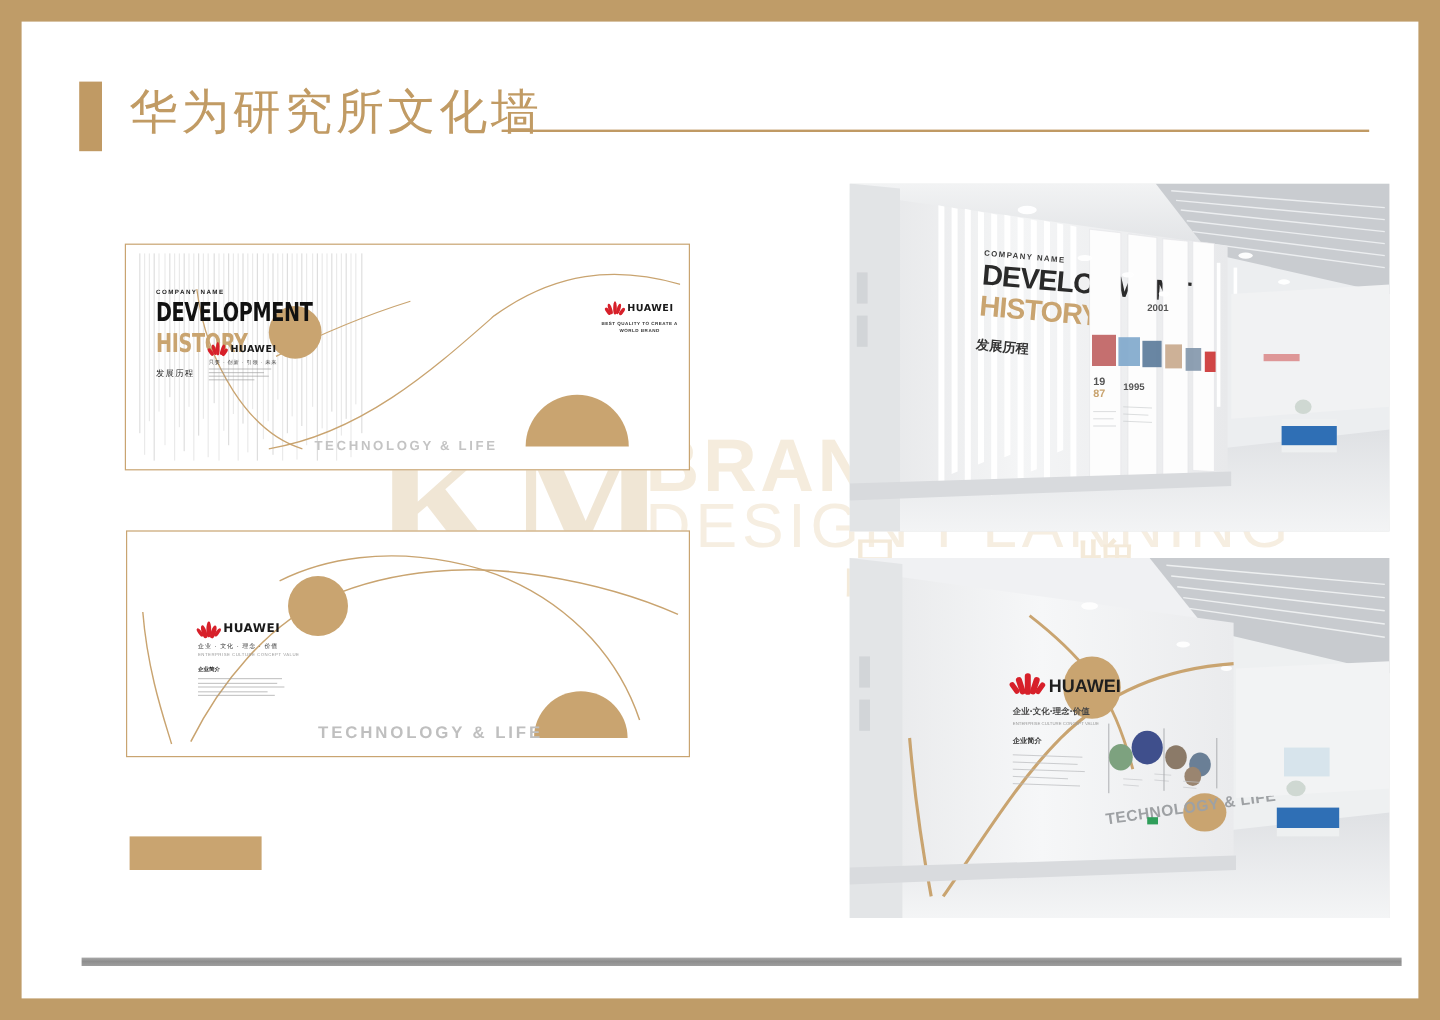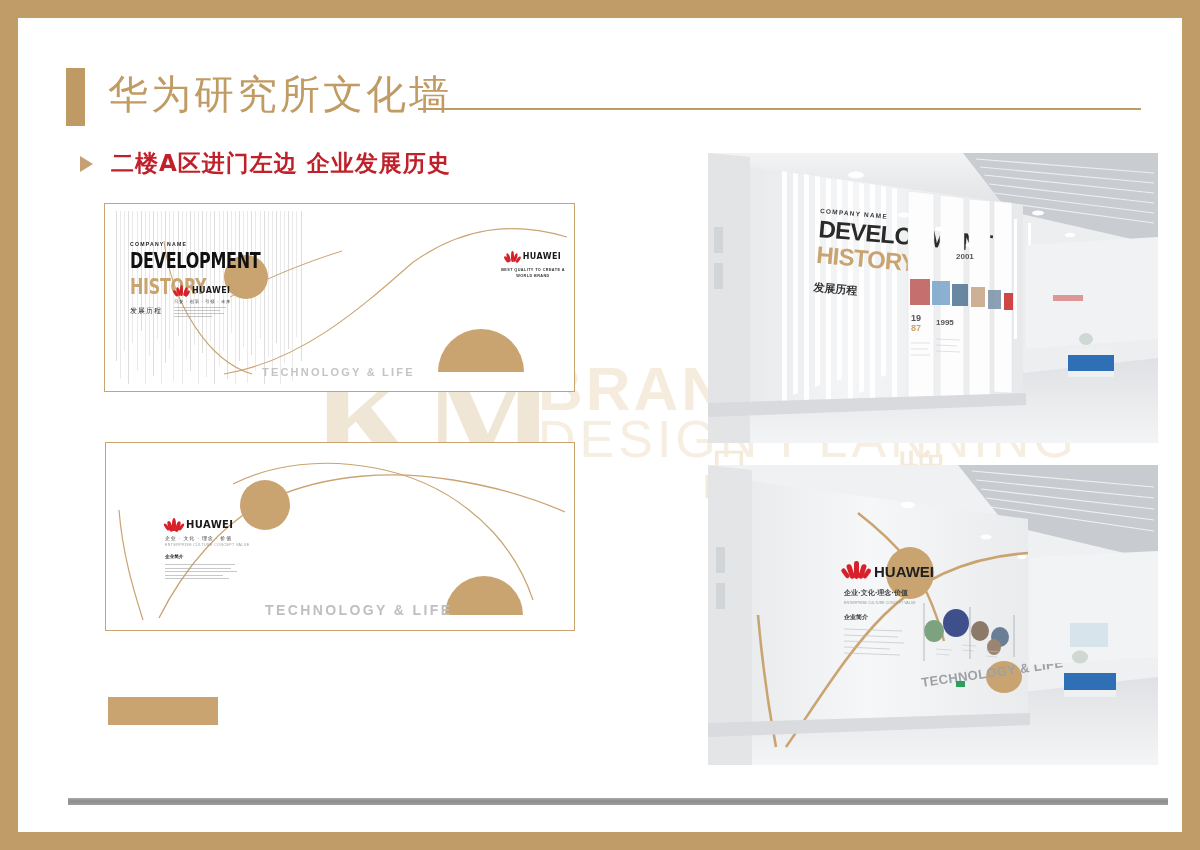--- a/index.html
+++ b/index.html
@@ -137,24 +137,20 @@
     <div class="wm-design">DESIGN PLANNING</div>
     <div class="wm-cn">肯 美 品 牌 设 计</div>
   </div>
 
   <div class="hdr">
     <div class="hdr-bar"></div>
     <div class="hdr-title">华为研究所文化墙</div>
     <div class="hdr-rule"></div>
   </div>
 
-  <div class="sub">
-    <div class="sub-tri"></div>
-    <div class="sub-txt">二楼A区进门左边  企业发展历史</div>
-  </div>
 
   <div class="panel" id="panel-1">
     <div class="pad">
 
       <div class="slats">
 
       <div class="slat" style="left: 4px; height: 86.7052%; opacity: 0.85;"></div>
           <div class="slat" style="left: 8.1px; height: 97.1098%; opacity: 0.55;"></div>
           <div class="slat" style="left: 12.2px; height: 80.9249%; opacity: 0.55;"></div>
           <div class="slat" style="left: 16.3px; height: 100%; opacity: 0.85;"></div>

